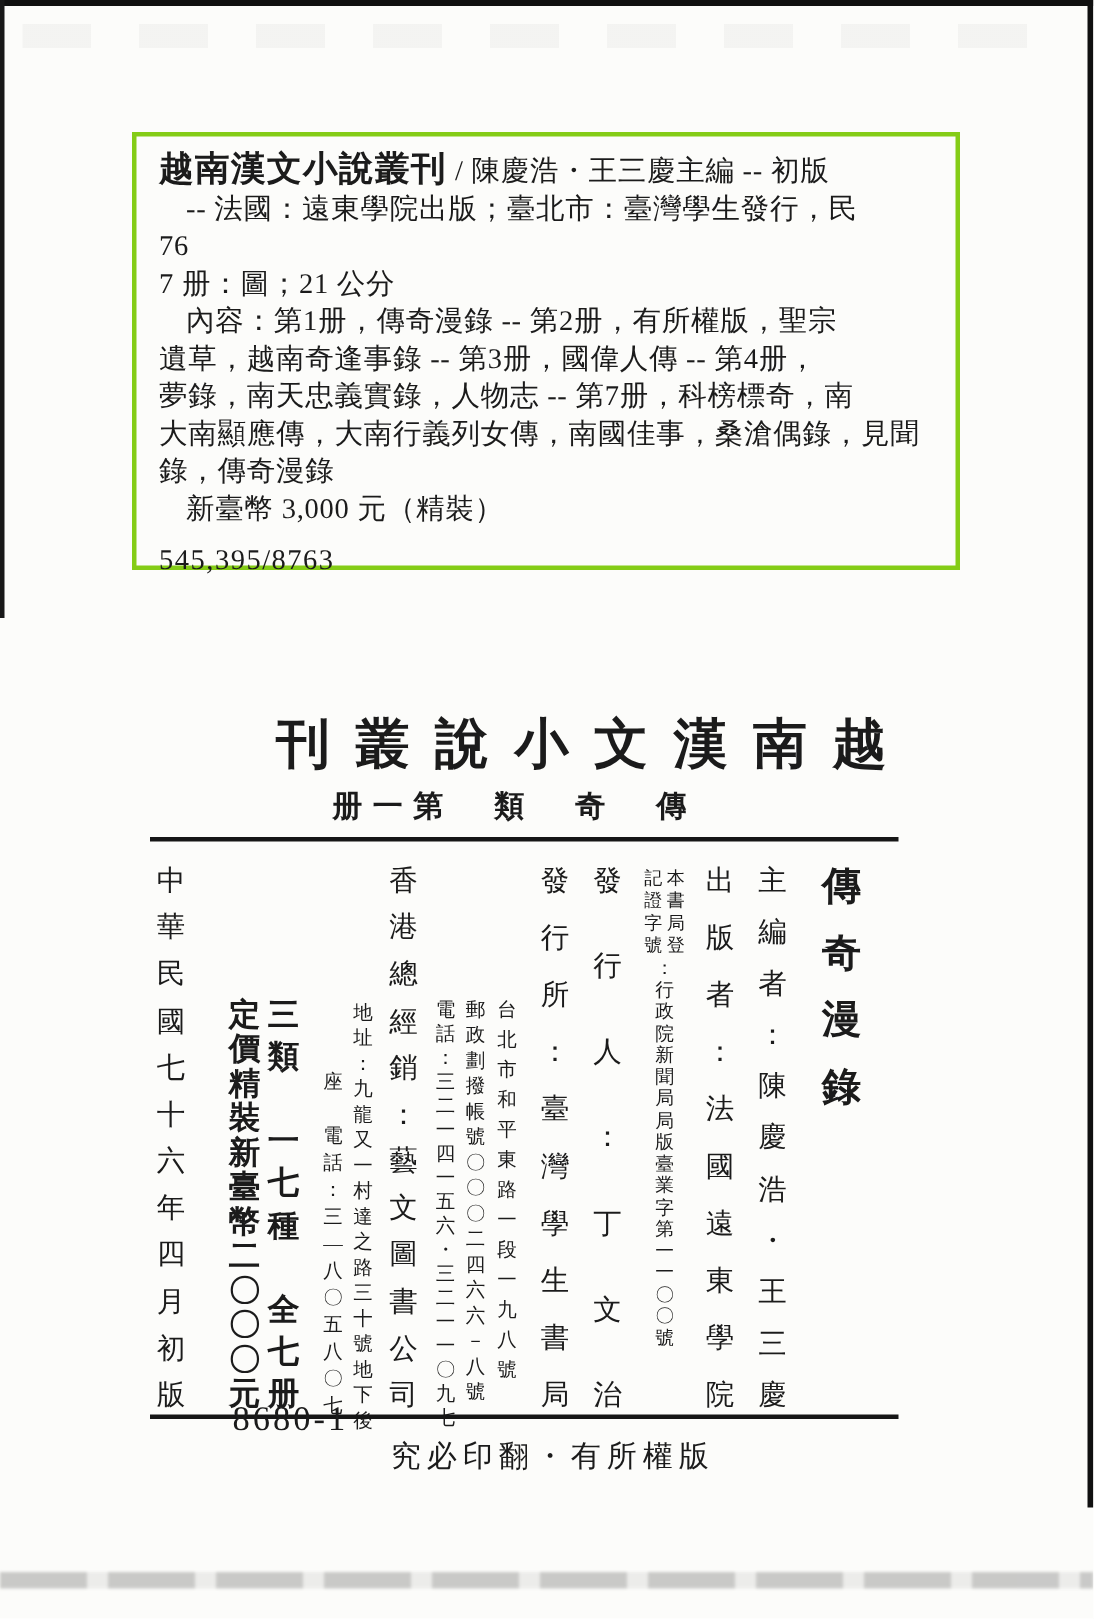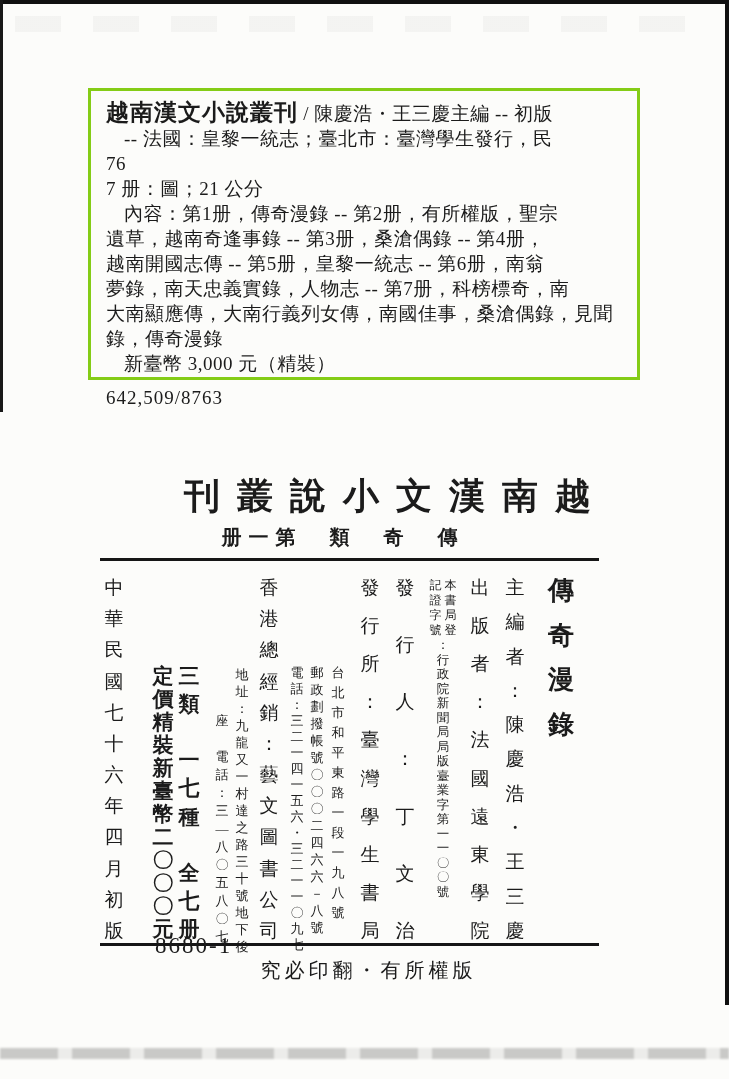--- a/index.html
+++ b/index.html
@@ -69,31 +69,30 @@
 <div class="page">
 
   <div class="edge-top"></div>
   <div class="edge-left"></div>
   <div class="edge-right"></div>
   <div class="noise-top"></div>
   <div class="noise-bottom"></div>
 
   <div class="card">
     <div class="cline"><span class="cbold">越南漢文小說叢刊</span><span> / 陳慶浩・王三慶主編 -- 初版</span></div>
-    <div class="cline cindent">-- 法國：皇黎一統志；臺北市：臺灣學生發行，民</div>
+    <div class="cline cindent">-- 法國：遠東學院出版；臺北市：臺灣學生發行，民</div>
     <div class="cline">76</div>
     <div class="cline">7 册：圖；21 公分</div>
     <div class="cline cindent">內容：第1册，傳奇漫錄 -- 第2册，有所權版，聖宗</div>
-    <div class="cline">遺草，越南奇逢事錄 -- 第3册，桑滄偶錄 -- 第4册，</div>
-    <div class="cline">越南開國志傳 -- 第5册，皇黎一統志 -- 第6册，南翁</div>
+    <div class="cline">遺草，越南奇逢事錄 -- 第3册，國偉人傳 -- 第4册，</div>
     <div class="cline">夢錄，南天忠義實錄，人物志 -- 第7册，科榜標奇，南</div>
     <div class="cline">大南顯應傳，大南行義列女傳，南國佳事，桑滄偶錄，見聞</div>
     <div class="cline">錄，傳奇漫錄</div>
     <div class="cline cindent">新臺幣 3,000 元（精裝）</div>
-    <div class="cline callno">642,509/8763</div>
+    <div class="cline callno">545,395/8763</div>
   </div>
 
   <div class="cover-title">刊叢說小文漢南越</div>
   <div class="cover-sub">册一第　類　奇　傳</div>
 
   <div class="rule rule-top"></div>
 
   <div class="vcol spread vsplit" id="col-title">
       <span class="vch">傳</span>
       <span class="vch">奇</span>

